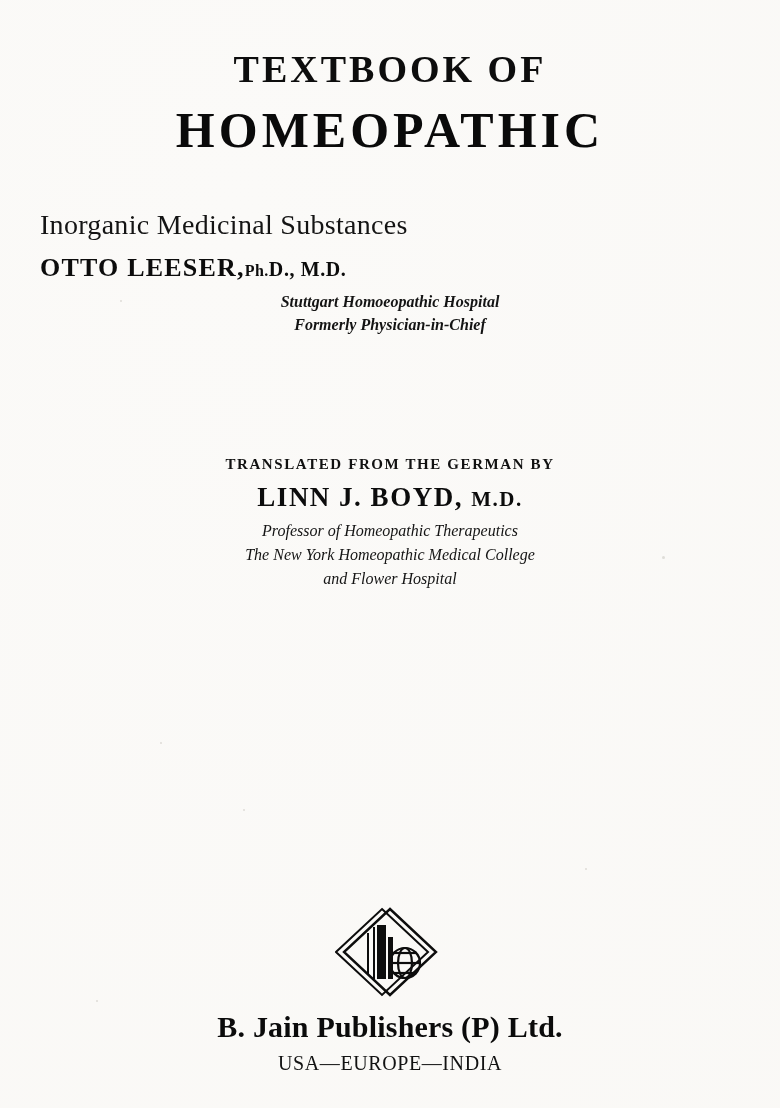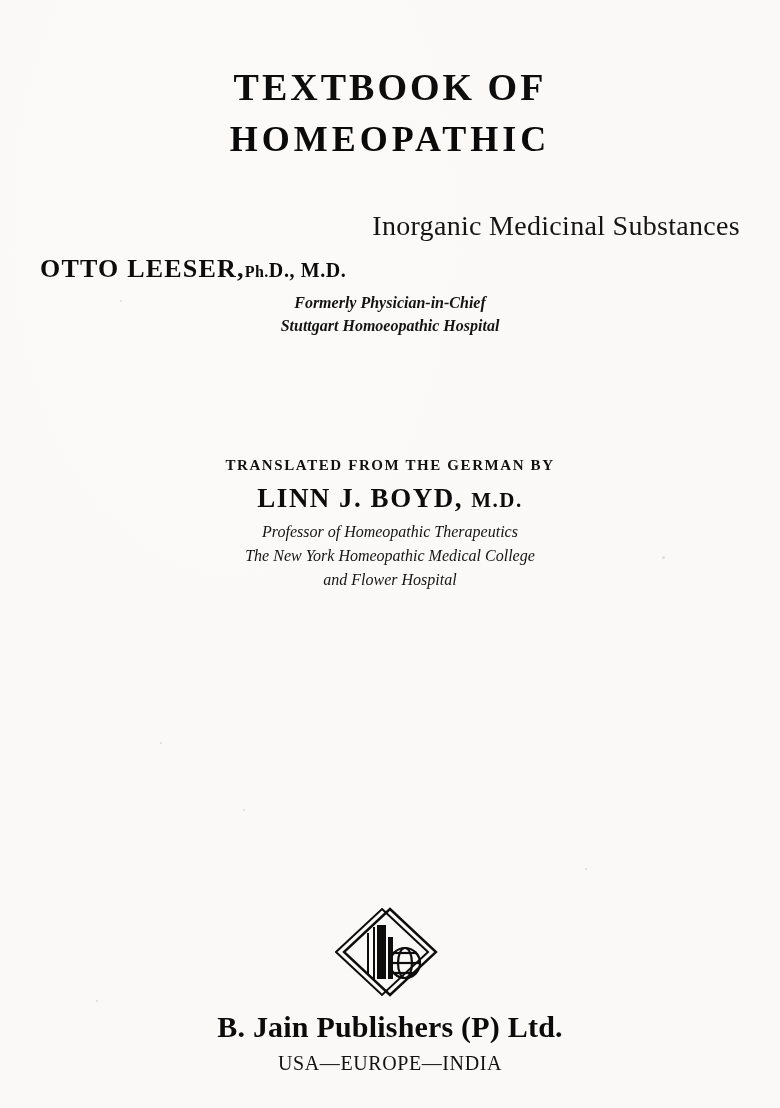--- a/index.html
+++ b/index.html
@@ -13,57 +13,57 @@
     font-family: "Liberation Serif", serif;
     color: #111;
     position: relative;
     overflow: hidden;
   }
   .page {
     position: relative;
     width: 780px;
     height: 1108px;
     box-sizing: border-box;
-    padding: 18px 40px;
+    padding: 0 40px;
     background:
       radial-gradient(ellipse at 30% 20%, rgba(250,248,245,0.0) 0%, rgba(246,244,240,0.25) 100%),
       #fbfaf8;
   }
   .title-block {
     text-align: center;
     padding-top: 48px;
   }
   .title-line-1 {
     font-family: "Liberation Serif", serif;
     font-size: 38px;
     letter-spacing: 3px;
     font-weight: 700;
     color: #0d0d0d;
     line-height: 1.15;
   }
   .title-line-2 {
     font-family: "Liberation Serif", serif;
-    font-size: 36px;
+    font-size: 50px;
     letter-spacing: 4px;
     font-weight: 700;
     color: #0a0a0a;
     line-height: 1.22;
     margin-top: 8px;
   }
   .title-line-3 {
     font-family: "Liberation Serif", serif;
     font-size: 50px;
     letter-spacing: 3px;
     font-weight: 700;
     color: #0a0a0a;
     line-height: 1.22;
     margin-top: 6px;
   }
   .subtitle {
-    text-align: right;
+    text-align: left;
     font-family: "Liberation Serif", serif;
     font-size: 28px;
     font-weight: 400;
     color: #141414;
     margin-top: 48px;
     letter-spacing: 0.3px;
   }
   .by-word {
     text-align: center;
     font-family: "Liberation Serif", serif;
@@ -186,22 +186,22 @@
     <div class="title-line-2">HOMEOPATHIC</div>
   </div>
 
   <div class="subtitle">Inorganic Medicinal Substances</div>
 
 
   <div class="author-name">
     <span>OTTO LEESER,</span><span class="smallcaps">Ph.</span><span class="degrees">D., M.D.</span>
   </div>
   <div class="author-affil">
+    <div>Stuttgart Homoeopathic Hospital</div>
     <div>Formerly Physician-in-Chief</div>
-    <div>Stuttgart Homoeopathic Hospital</div>
   </div>
 
   <div class="translator-head">TRANSLATED FROM THE GERMAN BY</div>
   <div class="translator-name">
     <span>LINN J. BOYD,</span>
     <span class="degrees">M.D.</span>
   </div>
   <div class="translator-affil">
     <div>Professor of Homeopathic Therapeutics</div>
     <div>The New York Homeopathic Medical College</div>

